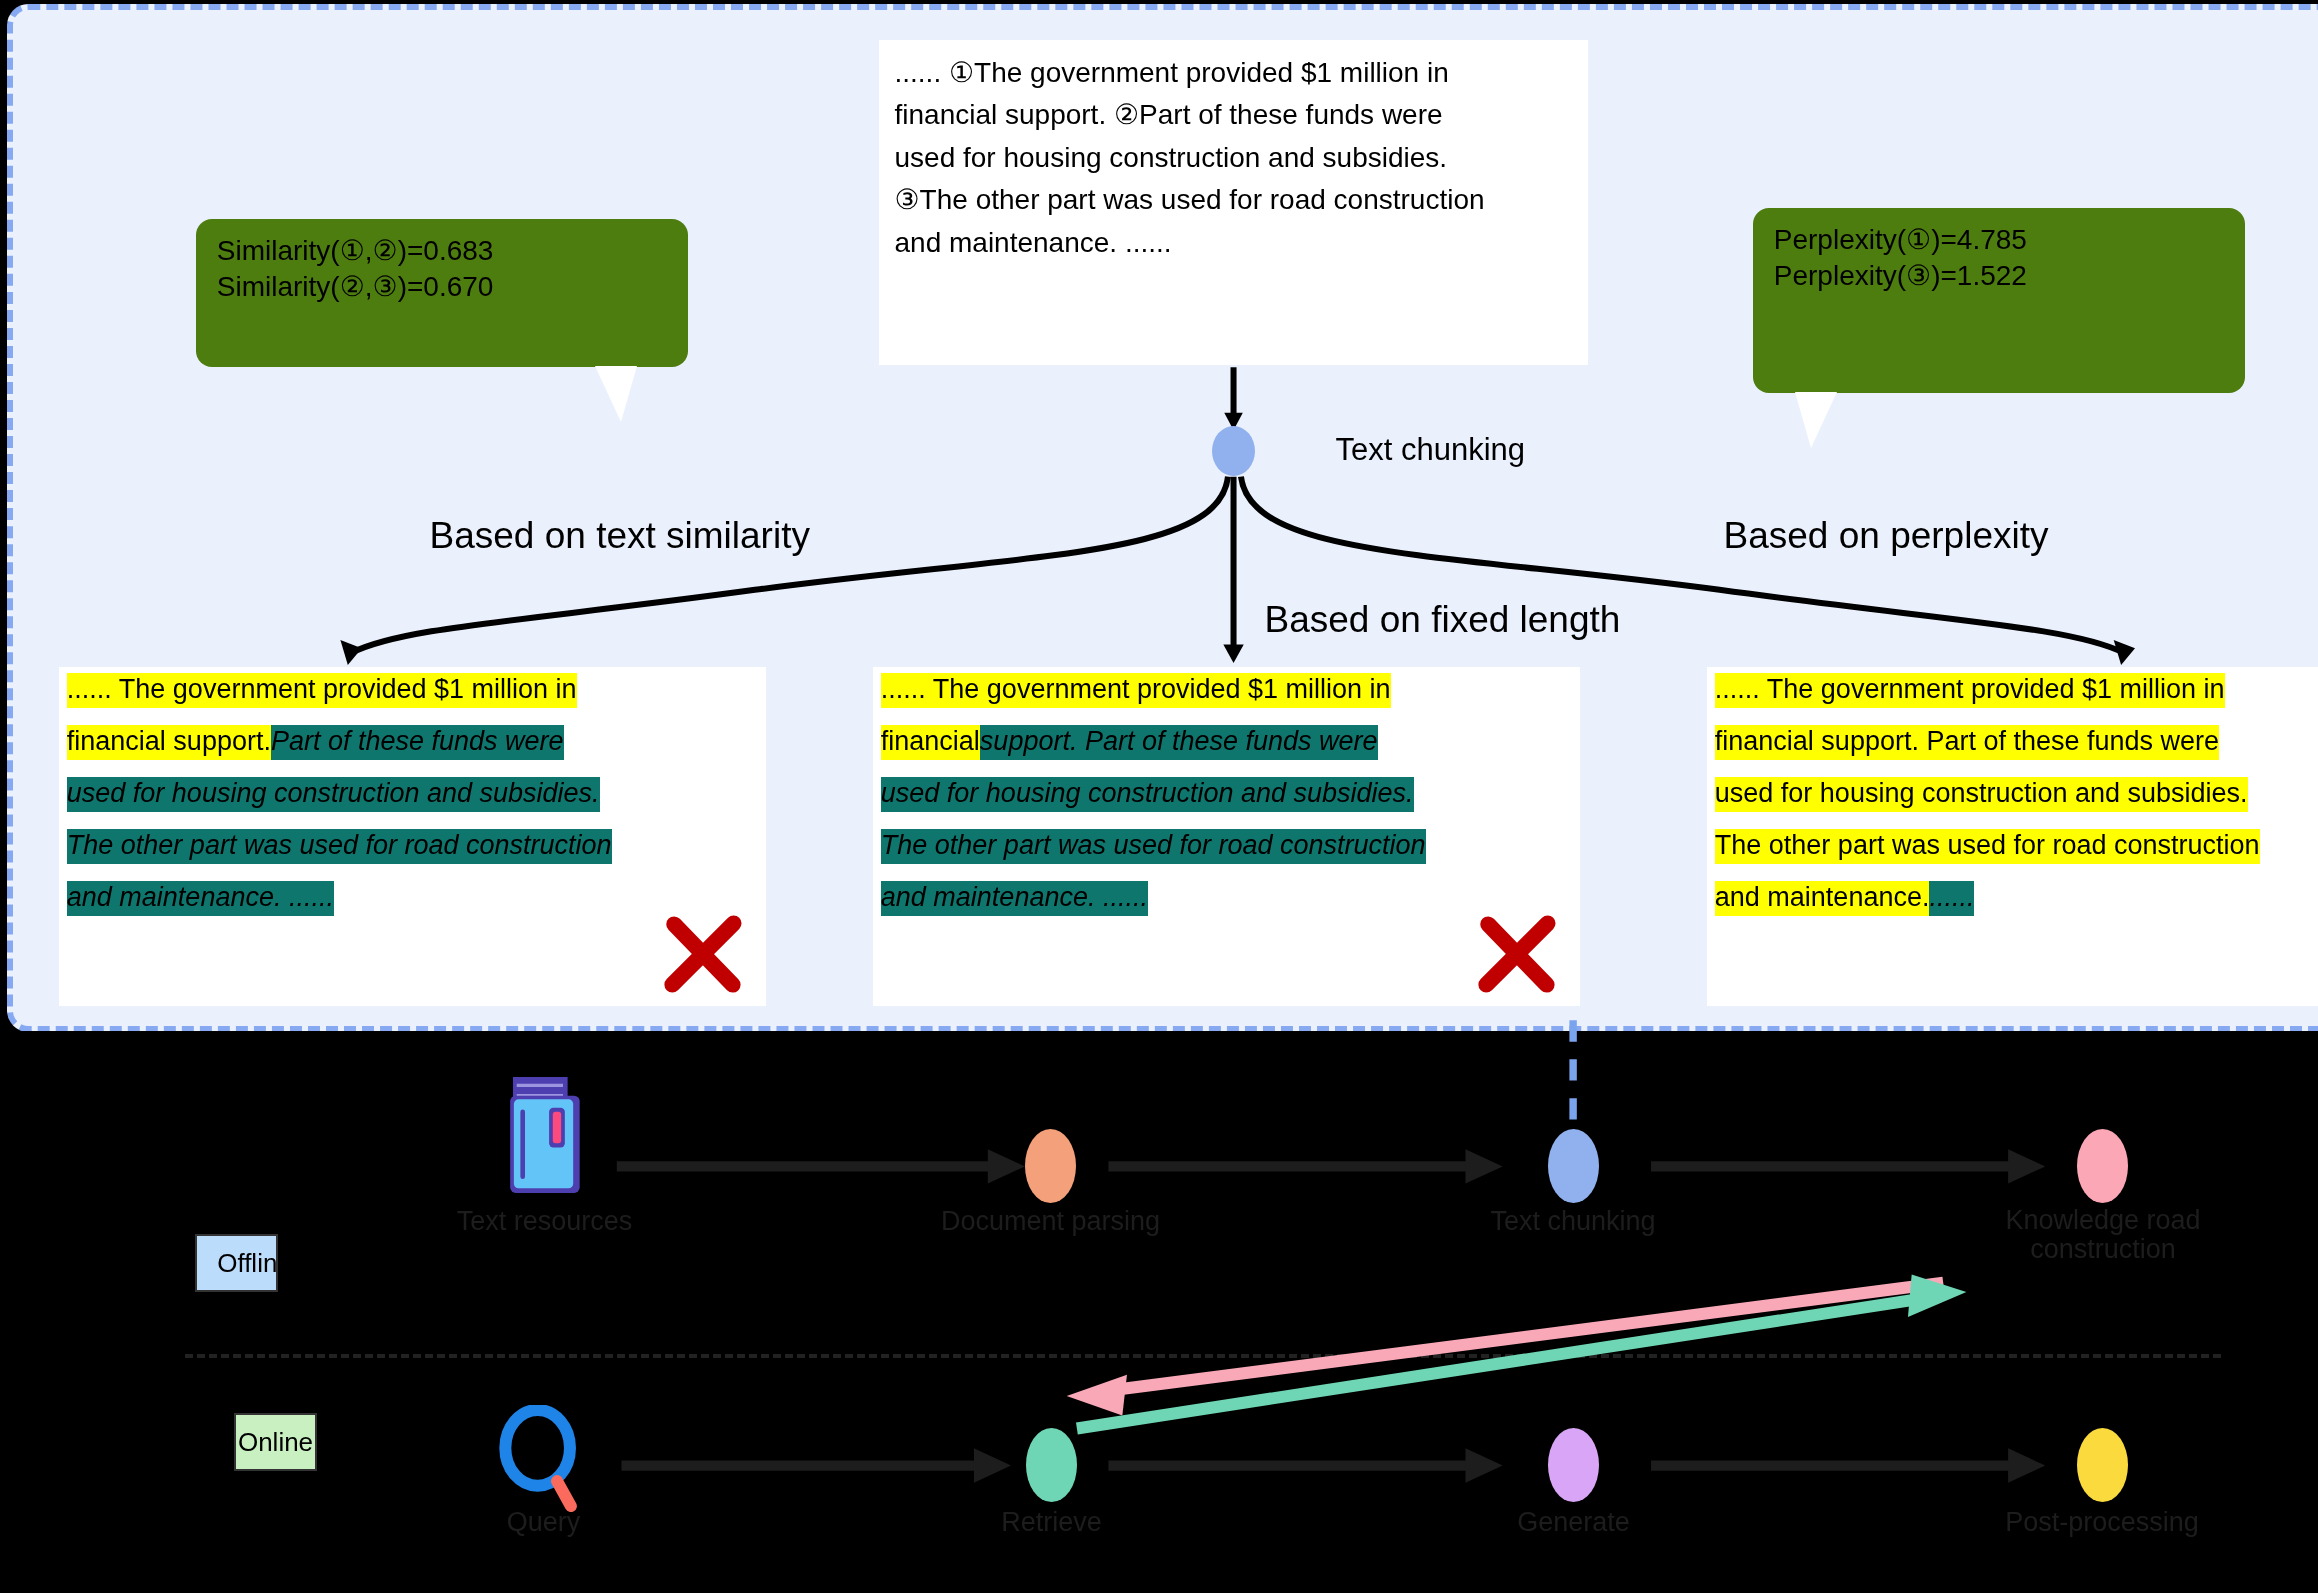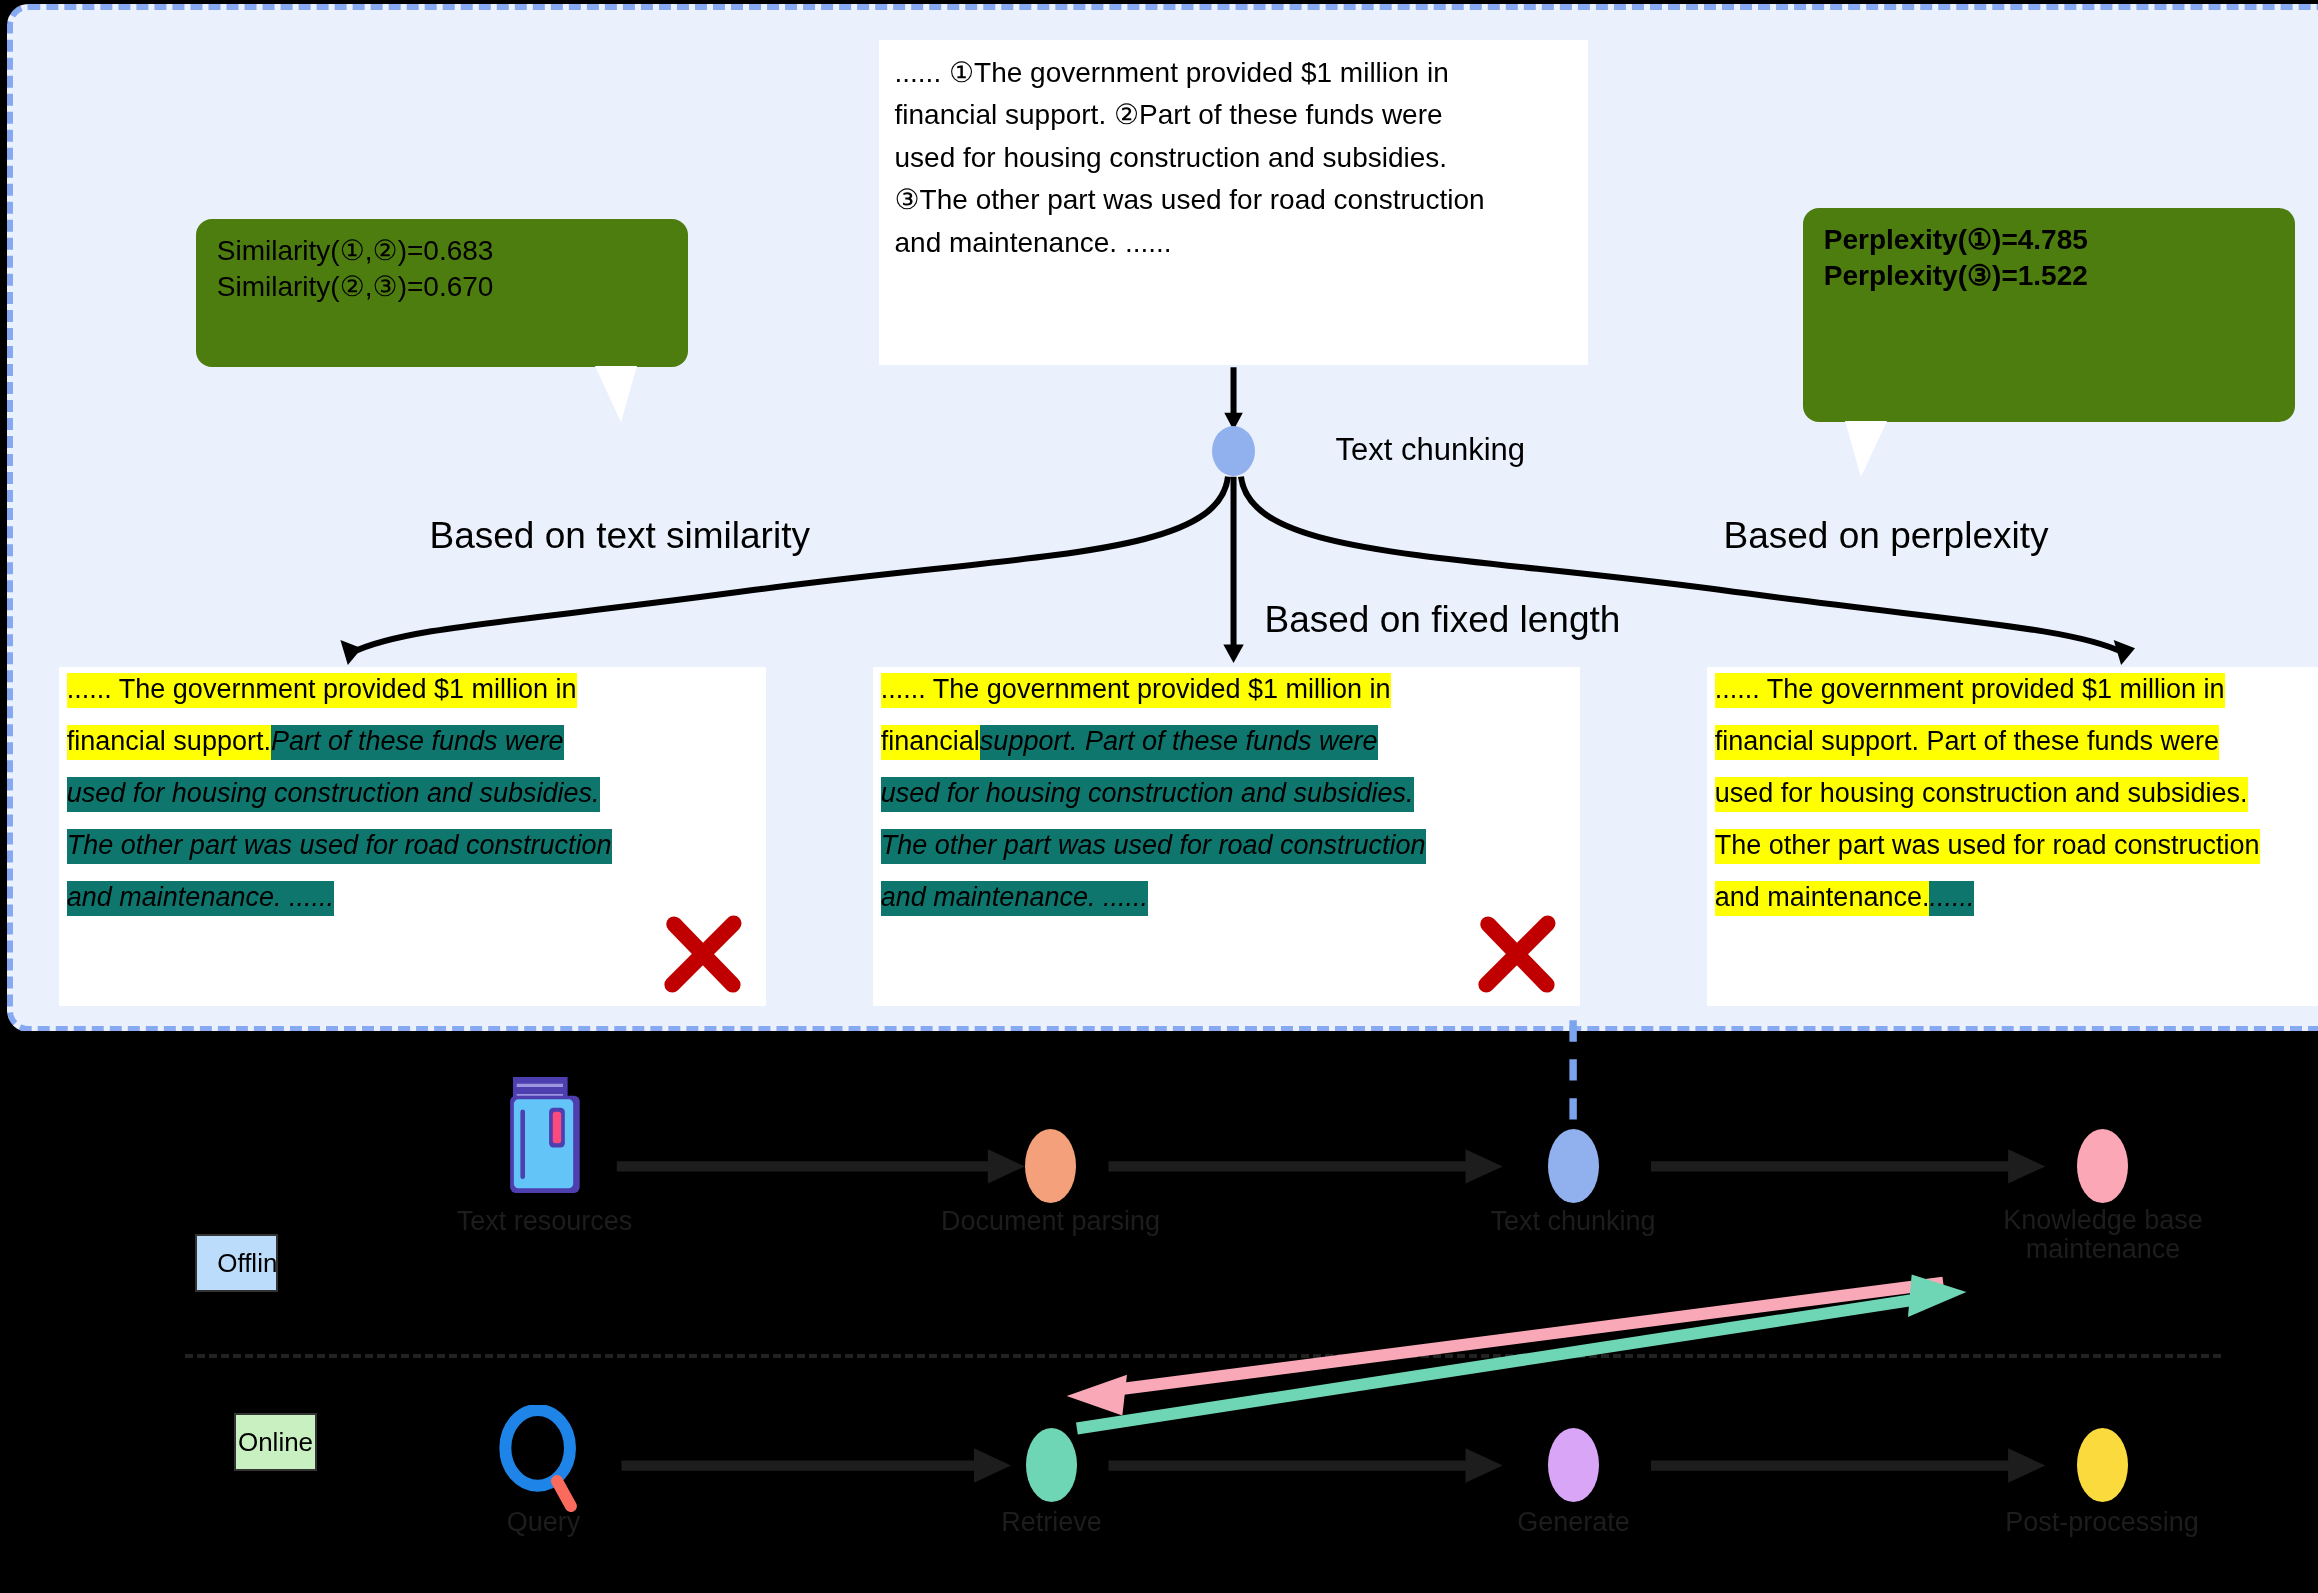--- a/index.html
+++ b/index.html
@@ -26,21 +26,21 @@
     box-sizing:border-box;padding:14px 21.3px;
     font-size:28px;line-height:1.30;color:#000;white-space:nowrap;
   }
   .callout .tail{
     position:absolute;bottom:-55px;width:0;height:0;
     border-left:26px solid transparent;border-right:16px solid transparent;
     border-top:56px solid #fff;
   }
   #callout-similarity{left:183px;top:209px;width:492px;height:148px;}
   #callout-similarity .tail{left:399px;}
-  #callout-perplexity{left:1790px;top:198px;width:492px;height:214px;font-weight:bold;}
+  #callout-perplexity{left:1740px;top:198px;width:492px;height:185px;}
   #callout-perplexity .tail{left:42px;border-left:16px solid transparent;border-right:26px solid transparent;}
 
   
   #hub-node{
     position:absolute;left:1199px;top:416px;width:43px;height:50px;
     background:#90b1ee;border-radius:50%;
   }
   #hub-label{
     position:absolute;left:1323px;top:422px;font-size:31px;color:#000;white-space:nowrap;
   }
@@ -261,21 +261,21 @@
   </div>
   <div class="node-label" style="left:445px;top:1206px;width:199px;">Text resources</div>
 
   <div class="node" style="left:1025px;top:1129px;width:51px;height:74px;background:#f4a07a;"></div>
   <div class="node-label" style="left:900px;top:1206px;width:301px;">Document parsing</div>
 
   <div class="node" style="left:1548px;top:1129px;width:51px;height:74px;background:#90b1ee;"></div>
   <div class="node-label" style="left:1427px;top:1206px;width:292px;">Text chunking</div>
 
   <div class="node" style="left:2077px;top:1129px;width:51px;height:74px;background:#fba7b6;"></div>
-  <div class="node-label two" style="left:1959px;top:1206px;">Knowledge base maintenance</div>
+  <div class="node-label two" style="left:1959px;top:1206px;">Knowledge road construction</div>
 
   <div id="icon-query">
     <svg viewBox="0 0 210 230" width="97" height="107">
       <ellipse cx="88" cy="92" rx="70" ry="82" fill="none" stroke="#1f84e8" stroke-width="26"></ellipse>
       <path d="M130 164 L160 218" stroke="#fa6b5e" stroke-width="26" stroke-linecap="round"></path>
     </svg>
   </div>
   <div class="node-label" style="left:467px;top:1507px;width:153px;">Query</div>
 
   <div class="node" style="left:1026px;top:1428px;width:51px;height:74px;background:#6ed6b4;"></div>

